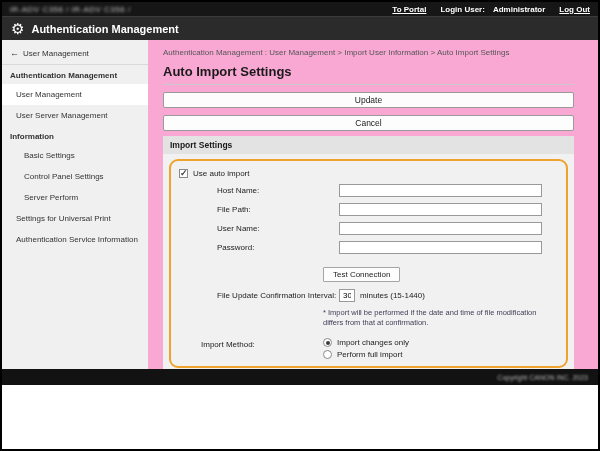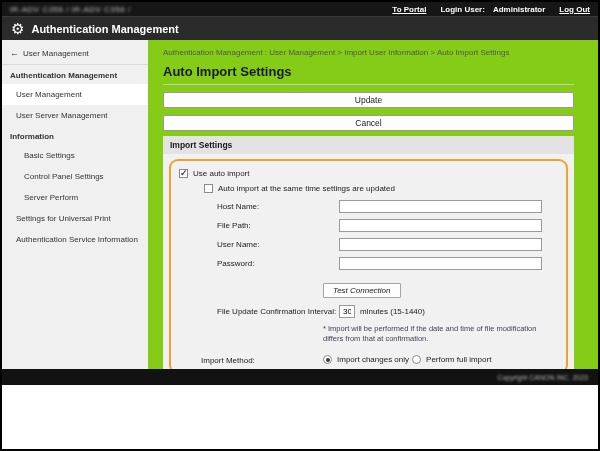--- a/index.html
+++ b/index.html
@@ -44,21 +44,21 @@
   .sidebar { width: 146px; background: #f0f0f0; flex: 0 0 146px; font-size: 8px; color: #333; padding-top: 2px; }
   .side-item { padding: 5px 8px; cursor: pointer; }
   .side-back { padding: 6px 8px; border-bottom: 1px solid #d9d9d9; display: flex; align-items: center; gap: 4px; }
   .side-back .arrow { font-weight: bold; font-size: 9px; }
   .side-section { font-weight: bold; padding: 6px 8px 4px 8px; cursor: default; }
   .side-link { padding: 6px 8px 6px 14px; }
   .side-link.selected { background: #fff; }
   .side-sub { padding: 6px 8px 6px 22px; }
 
   
-  .content { flex: 1; padding: 6px 24px 0 15px; background: #84cc16; min-width: 0; }
+  .content { flex: 1; padding: 6px 24px 0 15px; background: #f9a8d4; min-width: 0; }
   .breadcrumb { font-size: 8px; color: #555; padding-top: 2px; }
   .page-title {
     font-size: 13px; font-weight: bold; color: #1a1a1a;
     margin-top: 7px; padding-bottom: 5px; border-bottom: 1px solid #c9c9c9;
   }
   .btn-row { display: flex; justify-content: flex-end; gap: 7px; margin: 7px 0 5px 0; flex-direction: column; }
   .btn {
     font-family: "Liberation Sans", sans-serif;
     font-size: 8.5px; color: #222; background: #fdfdfd;
     border: 1px solid #9a9a9a; border-radius: 2px;
@@ -94,31 +94,31 @@
     width: 203px; height: 13px; border: 1px solid #999; background: #fff;
     font-family: "Liberation Sans", sans-serif; font-size: 8px; padding: 0 3px;
   }
   .tinput.small { width: 16px; }
 
   .tc-row { margin: 9px 0 7px 144px; }
   .btn-small {
     font-family: "Liberation Sans", sans-serif;
     font-size: 8px; color: #222; background: #fdfdfd;
     border: 1px solid #a5a5a5; border-radius: 1px;
-    height: 15px; padding: 0 9px; cursor: pointer; font-style: italic;
+    height: 15px; padding: 0 9px; cursor: pointer;
   }
 
   .suffix { margin-left: 5px; }
   .note { font-size: 7.5px; color: #3f3f58; line-height: 1.35; }
   .note1 { margin: 6px 0 10px 144px; max-width: 272px; }
   .note2 { margin: 5px 0 0 150px; }
 
   .radio-row { display: flex; margin: 4px 0 0 22px; font-size: 8px; color: #222; }
   .radio-row .flabel { width: 122px; flex: 0 0 122px; padding-top: 2px; }
-  .radio-opts { display: flex; flex-direction: row; gap: 3px; }
+  .radio-opts { display: flex; flex-direction: column; gap: 3px; }
   .radio-opt { display: flex; align-items: center; gap: 5px; cursor: pointer; }
   .radio {
     width: 9px; height: 9px; border-radius: 50%;
     border: 1px solid #8a8a8a; background: #fff; position: relative; flex: 0 0 9px;
   }
   .radio.selected::after {
     content: ""; position: absolute; left: 1.5px; top: 1.5px;
     width: 4px; height: 4px; border-radius: 50%; background: #3a3a3a;
   }
 
@@ -187,24 +187,20 @@
       <div class="section">
         <div class="section-header">Import Settings</div>
 
         <div class="orange-box">
 
           <div class="cb-row">
             <span class="checkbox checked"></span>
             <span>Use auto import</span>
           </div>
 
-          <div class="cb-row indent">
-            <span class="checkbox"></span>
-            <span>Auto import at the same time settings are updated</span>
-          </div>
 
           <div class="field-row">
             <span class="flabel">Host Name:</span>
             <input class="tinput" type="text" value="" style="">
           </div>
 
           <div class="field-row">
             <span class="flabel">File Path:</span>
             <input class="tinput" type="text" value="" style="">
           </div>

